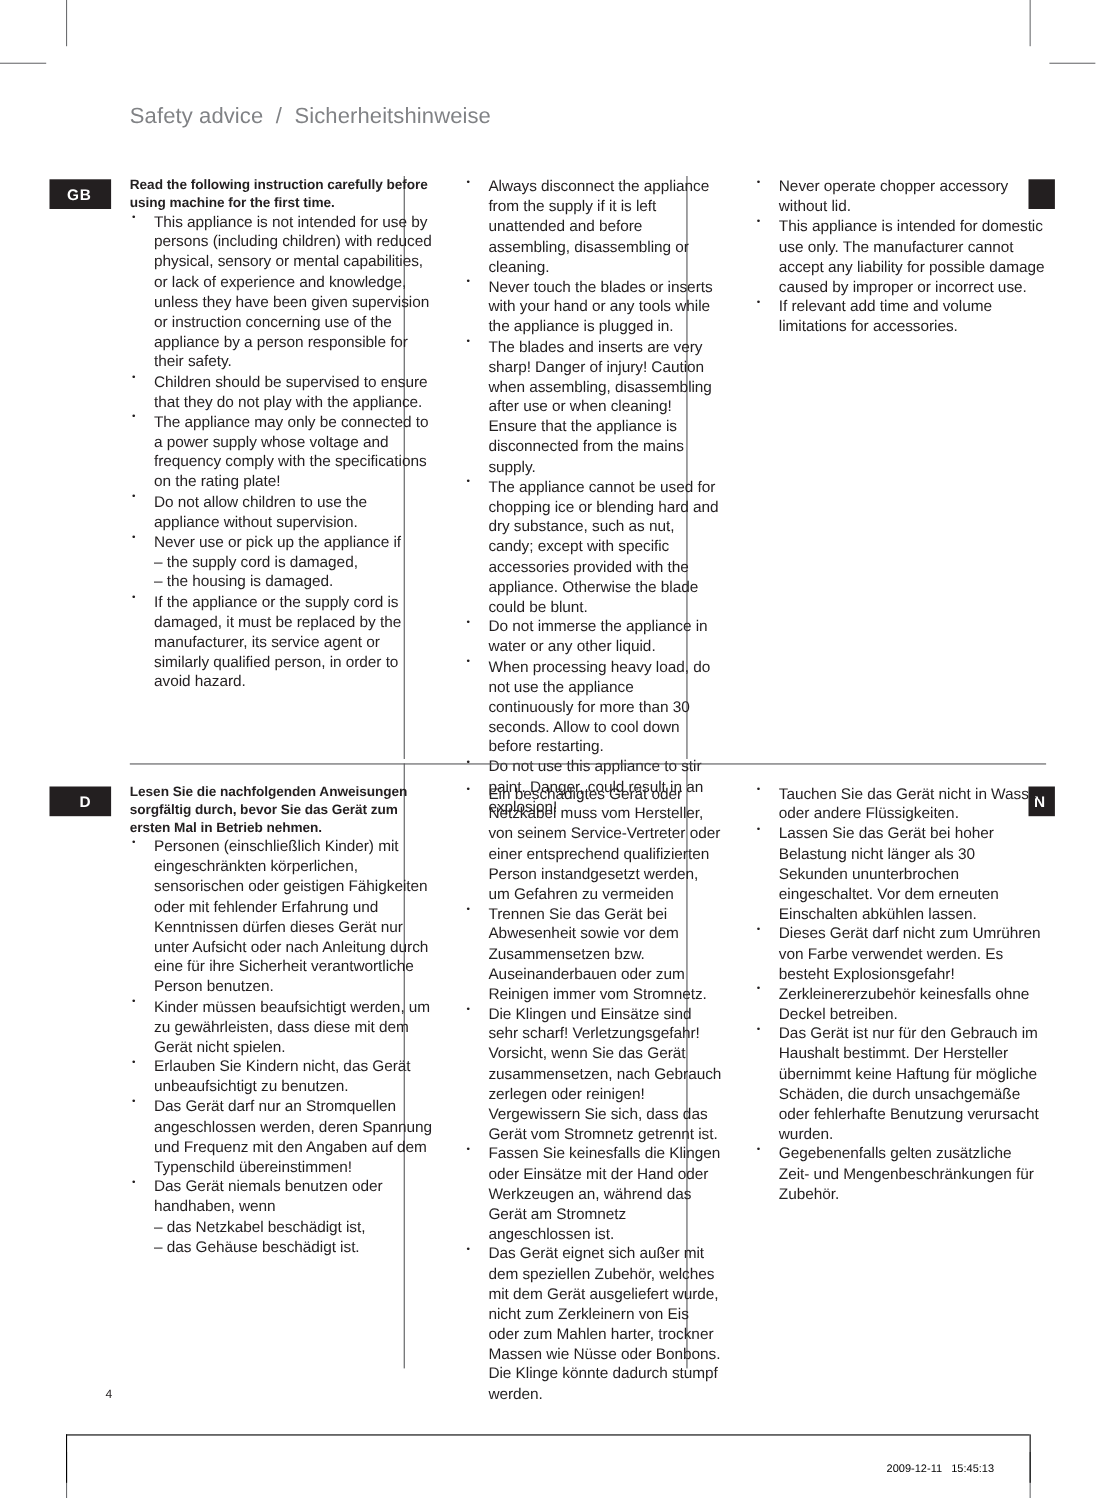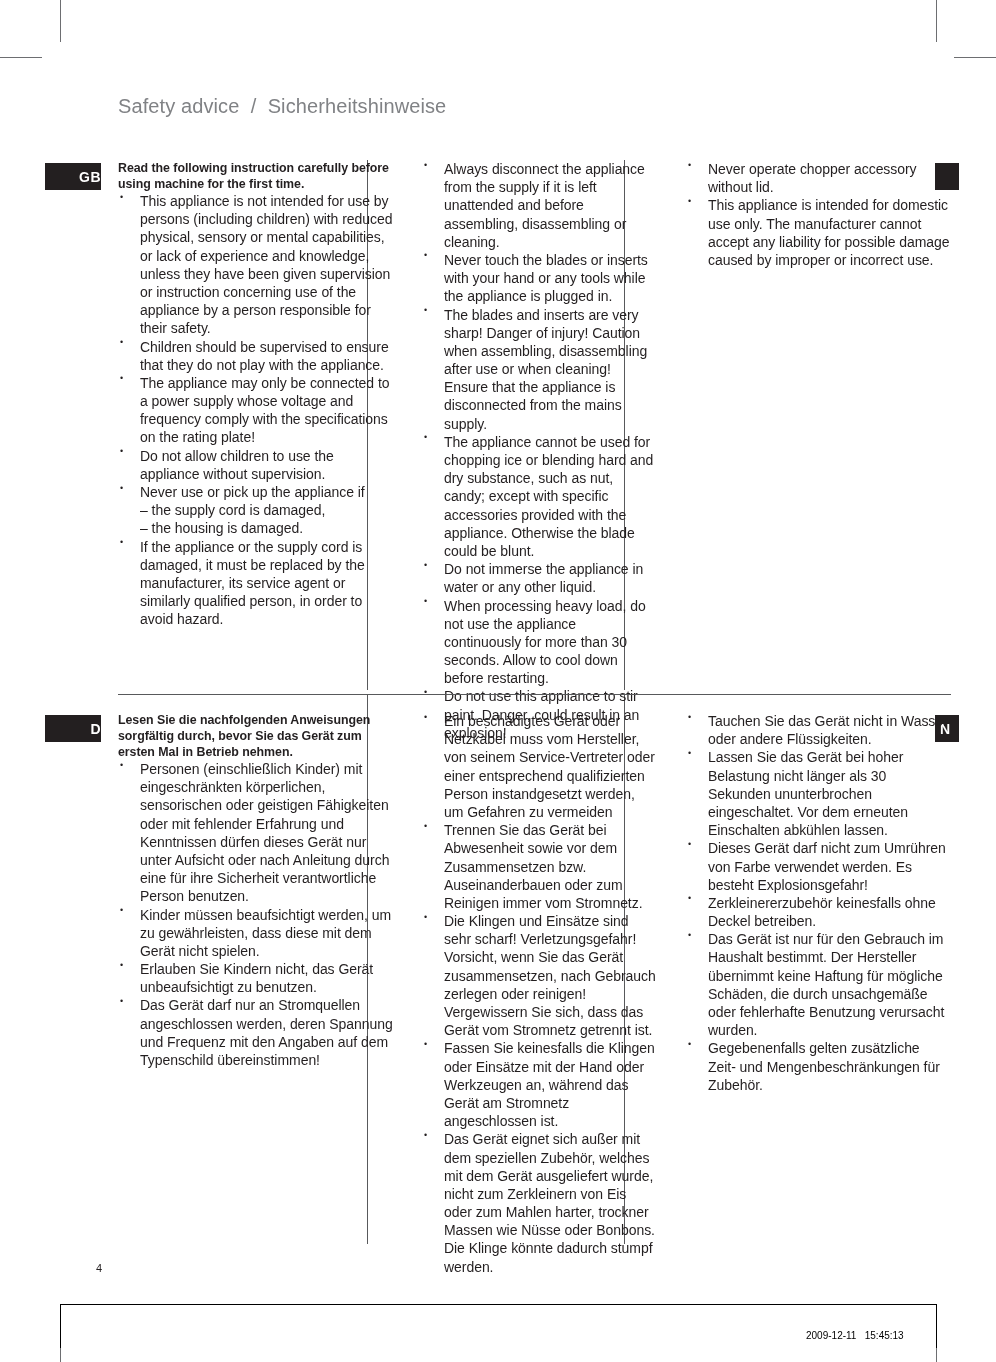--- a/index.html
+++ b/index.html
@@ -66,21 +66,21 @@
     width: 56px;
     height: 27px;
     background: #231f20;
     color: #ffffff;
     font-size: 14px;
     font-weight: bold;
     letter-spacing: 0.5px;
     display: flex;
     align-items: center;
     justify-content: flex-end;
-    padding-right: 0;
+    padding-right: 18px;
     box-sizing: border-box;
   }
 
   
   .edge-tab {
     position: absolute;
     left: 935px;
     width: 24px;
     height: 27px;
     background: #231f20;
@@ -245,36 +245,38 @@
           <li>The appliance cannot be used for chopping ice or blending hard and dry substance, such as nut, candy; except with specific accessories provided with the appliance. Otherwise the blade could be blunt.</li>
           <li>Do not immerse the appliance in water or any other liquid.</li>
           <li>When processing heavy load, do not use the appliance continuously for more than 30 seconds. Allow to cool down before restarting.</li>
           <li>Do not use this appliance to stir paint. Danger, could result in an explosion!</li>
         </ul>
     </div>
     <div class="col col-3">
       <ul class="bullets">
           <li>Never operate chopper accessory without lid.</li>
           <li>This appliance is intended for domestic use only. The manufacturer cannot accept any liability for possible damage caused by improper or incorrect use.</li>
+          <li>If relevant add time and volume limitations for accessories.</li>
         </ul>
     </div>
   </div>
 </div>
 
 <div class="lang-block" id="block-de">
   <div class="rule-top"></div>
   <div class="flag-tab">D</div>
   <div class="cols">
     <div class="col col-1">
       <p class="intro">Lesen Sie die nachfolgenden Anweisungen sorgfältig durch, bevor Sie das Gerät zum ersten Mal in Betrieb nehmen.</p>
       <ul class="bullets">
           <li>Personen (einschließlich Kinder) mit eingeschränkten körperlichen, sensorischen oder geistigen Fähigkeiten oder mit fehlender Erfahrung und Kenntnissen dürfen dieses Gerät nur unter Aufsicht oder nach Anleitung durch eine für ihre Sicherheit verantwortliche Person benutzen.</li>
           <li>Kinder müssen beaufsichtigt werden, um zu gewährleisten, dass diese mit dem Gerät nicht spielen.</li>
           <li>Erlauben Sie Kindern nicht, das Gerät unbeaufsichtigt zu benutzen.</li>
           <li>Das Gerät darf nur an Stromquellen angeschlossen werden, deren Spannung und Frequenz mit den Angaben auf dem Typenschild übereinstimmen!</li>
+          <li>Das Gerät niemals benutzen oder handhaben, wenn<span class="sub">– das Netzkabel beschädigt ist,</span><span class="sub">– das Gehäuse beschädigt ist.</span></li>
         </ul>
     </div>
     <div class="col col-2">
       <ul class="bullets">
           <li>Ein beschädigtes Gerät oder Netzkabel muss vom Hersteller, von seinem Service-Vertreter oder einer entsprechend qualifizierten Person instandgesetzt werden, um Gefahren zu vermeiden</li>
           <li>Trennen Sie das Gerät bei Abwesenheit sowie vor dem Zusammensetzen bzw. Auseinanderbauen oder zum Reinigen immer vom Stromnetz.</li>
           <li>Die Klingen und Einsätze sind sehr scharf! Verletzungsgefahr! Vorsicht, wenn Sie das Gerät zusammensetzen, nach Gebrauch zerlegen oder reinigen! Vergewissern Sie sich, dass das Gerät vom Stromnetz getrennt ist.</li>
           <li>Fassen Sie keinesfalls die Klingen oder Einsätze mit der Hand oder Werkzeugen an, während das Gerät am Stromnetz angeschlossen ist.</li>
           <li>Das Gerät eignet sich außer mit dem speziellen Zubehör, welches mit dem Gerät ausgeliefert wurde, nicht zum Zerkleinern von Eis oder zum Mahlen harter, trockner Massen wie Nüsse oder Bonbons. Die Klinge könnte dadurch stumpf werden.</li>
         </ul>

